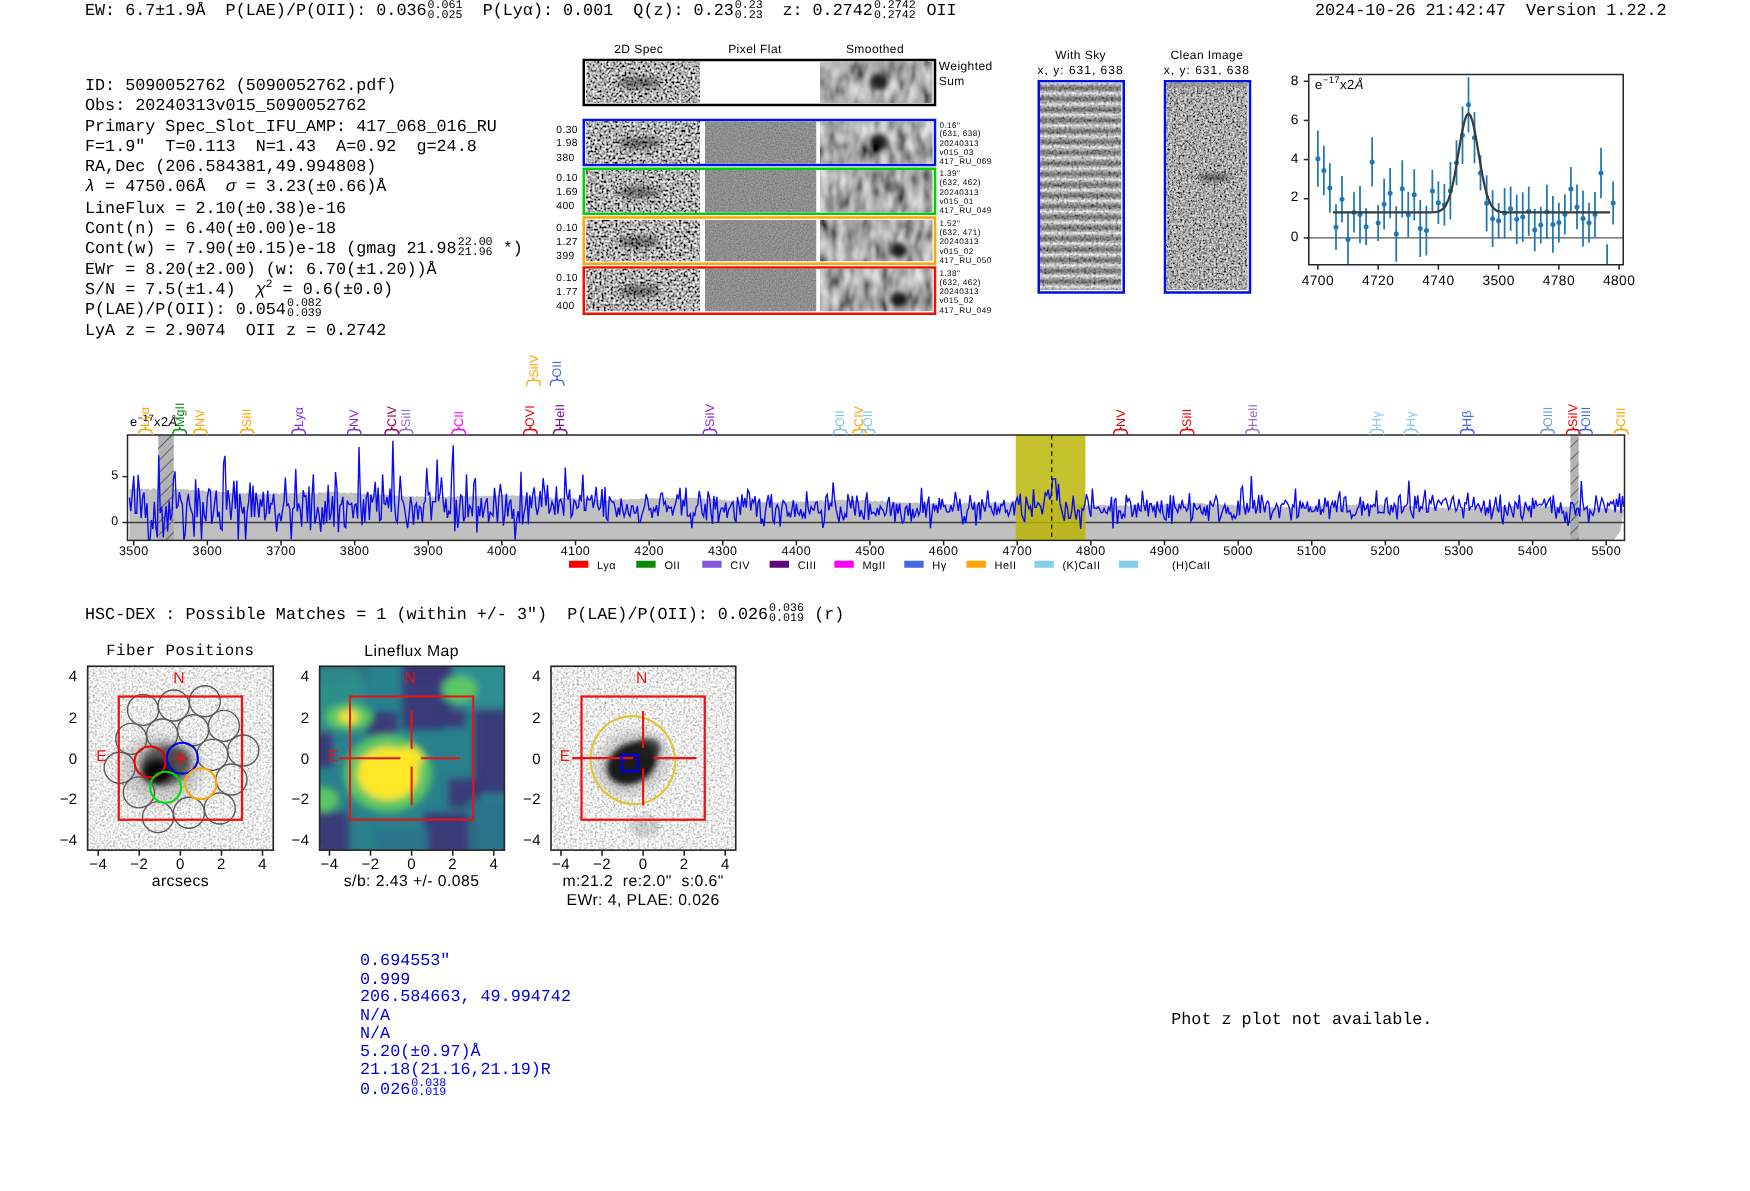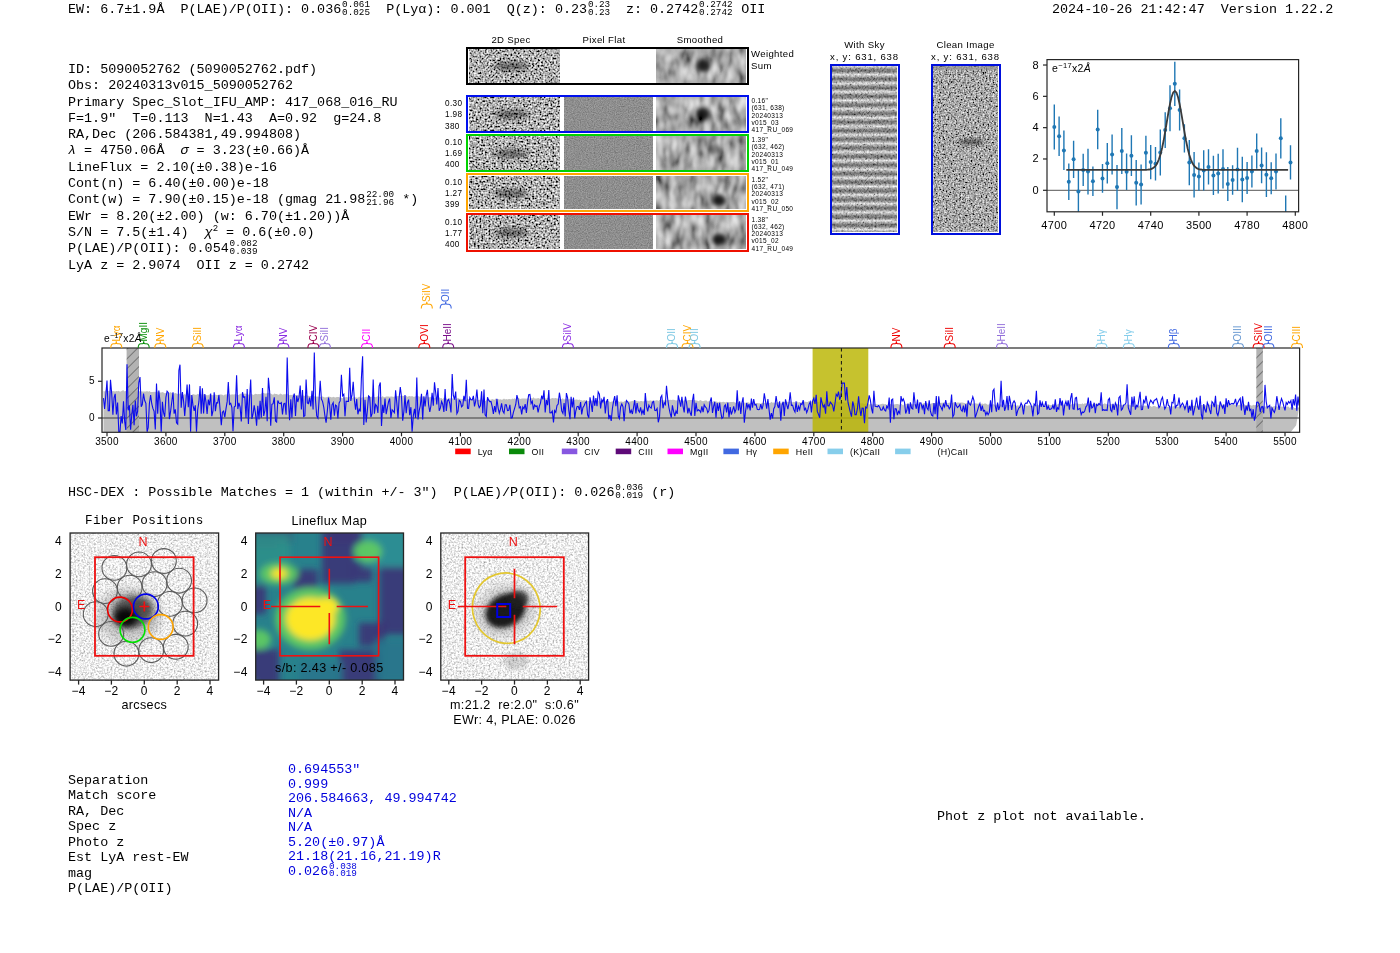--- a/index.html
+++ b/index.html
@@ -584,21 +584,21 @@
 <div class="abs pre" style="left:263.58000000000004px;top:684px;font-size:12px;color:#000;font-family:'Liberation Sans',sans-serif;transform:translateX(-50%);letter-spacing:0.35px;">−4</div>
 <div class="abs pre" style="left:247.7px;top:665.22px;font-size:12px;color:#000;font-family:'Liberation Sans',sans-serif;transform:translateX(-100%);letter-spacing:0.35px;">−4</div>
 <div class="abs pre" style="left:296.44px;top:684px;font-size:12px;color:#000;font-family:'Liberation Sans',sans-serif;transform:translateX(-50%);letter-spacing:0.35px;">−2</div>
 <div class="abs pre" style="left:247.7px;top:632.36px;font-size:12px;color:#000;font-family:'Liberation Sans',sans-serif;transform:translateX(-100%);letter-spacing:0.35px;">−2</div>
 <div class="abs pre" style="left:329.3px;top:684px;font-size:12px;color:#000;font-family:'Liberation Sans',sans-serif;transform:translateX(-50%);letter-spacing:0.35px;">0</div>
 <div class="abs pre" style="left:247.7px;top:599.5px;font-size:12px;color:#000;font-family:'Liberation Sans',sans-serif;transform:translateX(-100%);letter-spacing:0.35px;">0</div>
 <div class="abs pre" style="left:362.16px;top:684px;font-size:12px;color:#000;font-family:'Liberation Sans',sans-serif;transform:translateX(-50%);letter-spacing:0.35px;">2</div>
 <div class="abs pre" style="left:247.7px;top:566.64px;font-size:12px;color:#000;font-family:'Liberation Sans',sans-serif;transform:translateX(-100%);letter-spacing:0.35px;">2</div>
 <div class="abs pre" style="left:395.02px;top:684px;font-size:12px;color:#000;font-family:'Liberation Sans',sans-serif;transform:translateX(-50%);letter-spacing:0.35px;">4</div>
 <div class="abs pre" style="left:247.7px;top:533.78px;font-size:12px;color:#000;font-family:'Liberation Sans',sans-serif;transform:translateX(-100%);letter-spacing:0.35px;">4</div>
-<div class="abs pre" style="left:329.3px;top:661px;font-size:12.6px;color:#000;font-family:'Liberation Sans',sans-serif;transform:translateX(-50%);letter-spacing:0.35px;">s/b: 2.43 +/- 0.085</div>
+<div class="abs pre" style="left:329.3px;top:698px;font-size:12.6px;color:#000;font-family:'Liberation Sans',sans-serif;transform:translateX(-50%);letter-spacing:0.35px;">s/b: 2.43 +/- 0.085</div>
 <svg class="abs" style="left:0;top:500px" width="650" height="240">
       <defs>
         <filter id="h20" x="0" y="0" width="100%" height="100%">
           <feTurbulence type="fractalNoise" baseFrequency="0.55" numOctaves="2" seed="99" result="t"></feTurbulence>
           <feColorMatrix in="t" type="matrix" values="1.35 0 0 0 0.17 1.35 0 0 0 0.17 1.35 0 0 0 0.17 0 0 0 0 1"></feColorMatrix>
         </filter>
         <filter id="h20b" x="-60%" y="-60%" width="220%" height="220%">
           <feGaussianBlur stdDeviation="4"></feGaussianBlur>
         </filter>
         <filter id="h20b2" x="-60%" y="-60%" width="220%" height="220%">
@@ -634,15 +634,14 @@
 <div class="abs pre" style="left:481.64px;top:684px;font-size:12px;color:#000;font-family:'Liberation Sans',sans-serif;transform:translateX(-50%);letter-spacing:0.35px;">−2</div>
 <div class="abs pre" style="left:432.8px;top:632.36px;font-size:12px;color:#000;font-family:'Liberation Sans',sans-serif;transform:translateX(-100%);letter-spacing:0.35px;">−2</div>
 <div class="abs pre" style="left:514.5px;top:684px;font-size:12px;color:#000;font-family:'Liberation Sans',sans-serif;transform:translateX(-50%);letter-spacing:0.35px;">0</div>
 <div class="abs pre" style="left:432.8px;top:599.5px;font-size:12px;color:#000;font-family:'Liberation Sans',sans-serif;transform:translateX(-100%);letter-spacing:0.35px;">0</div>
 <div class="abs pre" style="left:547.36px;top:684px;font-size:12px;color:#000;font-family:'Liberation Sans',sans-serif;transform:translateX(-50%);letter-spacing:0.35px;">2</div>
 <div class="abs pre" style="left:432.8px;top:566.64px;font-size:12px;color:#000;font-family:'Liberation Sans',sans-serif;transform:translateX(-100%);letter-spacing:0.35px;">2</div>
 <div class="abs pre" style="left:580.22px;top:684px;font-size:12px;color:#000;font-family:'Liberation Sans',sans-serif;transform:translateX(-50%);letter-spacing:0.35px;">4</div>
 <div class="abs pre" style="left:432.8px;top:533.78px;font-size:12px;color:#000;font-family:'Liberation Sans',sans-serif;transform:translateX(-100%);letter-spacing:0.35px;">4</div>
 <div class="abs pre" style="left:514.5px;top:698px;font-size:12.6px;color:#000;font-family:'Liberation Sans',sans-serif;transform:translateX(-50%);letter-spacing:0.35px;">m:21.2  re:2.0"  s:0.6"</div>
 <div class="abs pre" style="left:514.5px;top:712.5px;font-size:12.6px;color:#000;font-family:'Liberation Sans',sans-serif;transform:translateX(-50%);letter-spacing:0.35px;">EWr: 4, PLAE: 0.026</div>
-<div class="abs pre" style="left:68px;top:772.5px;font-size:13.4px;color:#000;font-family:'Liberation Mono',monospace;line-height:15.5px;">Separation<br>Match score<br>RA, Dec<br>Spec z<br>Photo z<br>Est LyA rest-EW<br>mag<br>P(LAE)/P(OII)</div>
 <div class="abs pre" style="left:288px;top:763.4px;font-size:13.4px;color:#0000dd;font-family:'Liberation Mono',monospace;line-height:14.5px;">0.694553"<br>0.999<br>206.584663, 49.994742<br>N/A<br>N/A<br>5.20(±0.97)Å<br>21.18(21.16,21.19)R<br>0.026 <span style="position:relative;display:inline-block;width:28px;height:10px;"><span style="position:absolute;left:0;top:-3.2px;font-size:9.3px;line-height:9.3px;">0.038</span><span style="position:absolute;left:0;top:4.6px;font-size:9.3px;line-height:9.3px;">0.019</span></span></div>
 <div class="abs pre" style="left:937px;top:809px;font-size:13.4px;color:#000;font-family:'Liberation Mono',monospace;">Phot z plot not available.</div>
 </div>
 </body></html>

